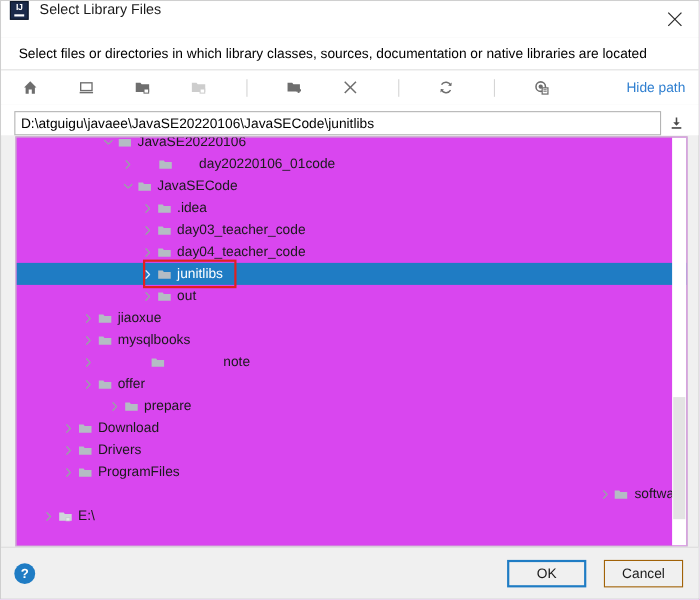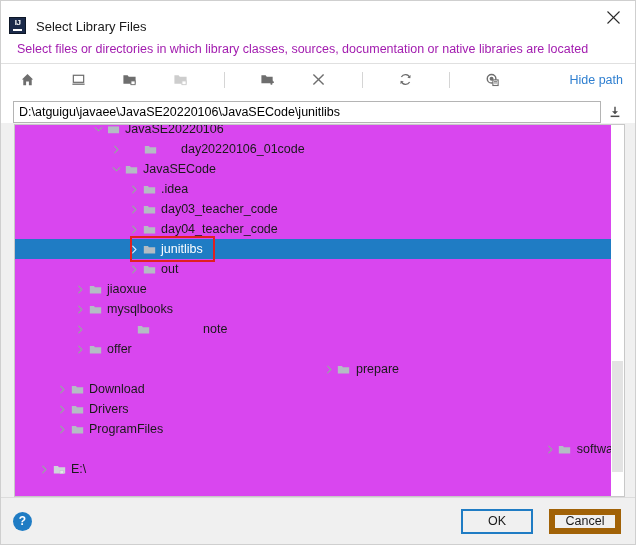--- a/index.html
+++ b/index.html
@@ -27,21 +27,21 @@
     display: flex;
     flex-direction: column;
   }
 
   
   .titlebar {
     height: 33px;
     min-height: 33px;
     background: #ffffff;
     display: flex;
-    align-items: flex-end;
+    align-items: flex-start;
     padding-left: 8px;
     position: relative;
   }
   .app-icon {
     width: 17px;
     height: 17px;
     background: #1b2a4a;
     border: 1px solid #0d1626;
     box-sizing: border-box;
     position: relative;
@@ -89,21 +89,21 @@
 
   
   .subtitle {
     height: 29px;
     min-height: 29px;
     background: #ffffff;
     display: flex;
     align-items: center;
     padding: 0 16px;
     font-size: 12.5px;
-    color: #a21caf;
+    color: #000000;
   }
 
   
   .toolbar {
     height: 31px;
     min-height: 31px;
     background: #ffffff;
     border-top: 1px solid #e0e0e0;
     display: flex;
     align-items: center;
@@ -268,21 +268,21 @@
     line-height: 1;
   }
   .footer-spacer { flex: 1 1 auto; }
   .dlg-btn {
     width: 72px;
     height: 25px;
     font-family: "Liberation Sans", sans-serif;
     font-size: 12.5px;
     color: #1a1a1a;
     background: #f0f0f0;
-    border: 6px solid #a16207;
+    border: 1px solid #a16207;
     cursor: pointer;
     display: flex;
     align-items: center;
     justify-content: center;
     box-sizing: border-box;
   }
   .dlg-btn.primary {
     border: 2px solid #1f7cc4;
     margin-right: 16px;
   }
@@ -548,21 +548,21 @@
               <path d="M3 1.2 L6.6 5 L3 8.8" fill="none" stroke="#9aa0a6" stroke-width="1.3" stroke-linecap="round" stroke-linejoin="round"></path>
             </svg>
           </span>
           <span class="folder">
             <svg width="13" height="13" viewBox="0 0 16 16">
               <path d="M1 3.6 H6.1 L7.3 5.2 H15 V12.8 H1 Z" fill="#b4bcc4"></path>
             </svg>
           </span>
           <span class="tlabel">offer</span>
         </div>
-        <div class="trow" style="padding-left: 82px; justify-content: center;">
+        <div class="trow" style="padding-left: 82px;">
           <span class="twist">
             <svg width="9" height="9" viewBox="0 0 10 10" aria-hidden="true">
               <path d="M3 1.2 L6.6 5 L3 8.8" fill="none" stroke="#9aa0a6" stroke-width="1.3" stroke-linecap="round" stroke-linejoin="round"></path>
             </svg>
           </span>
           <span class="folder">
             <svg width="13" height="13" viewBox="0 0 16 16">
               <path d="M1 3.6 H6.1 L7.3 5.2 H15 V12.8 H1 Z" fill="#b4bcc4"></path>
             </svg>
           </span>

